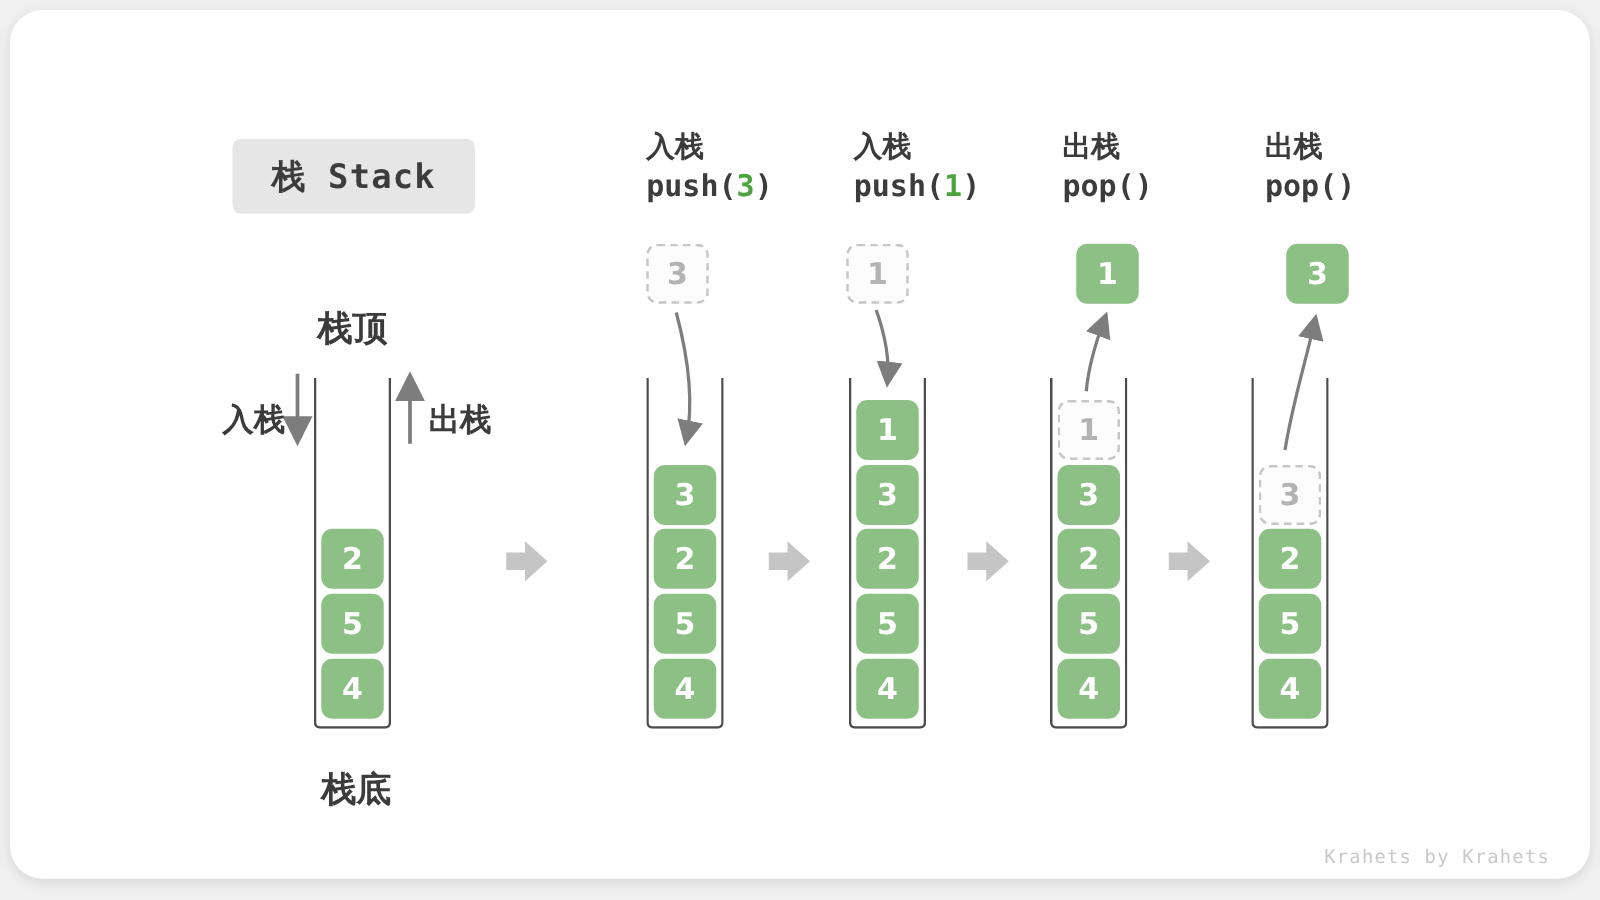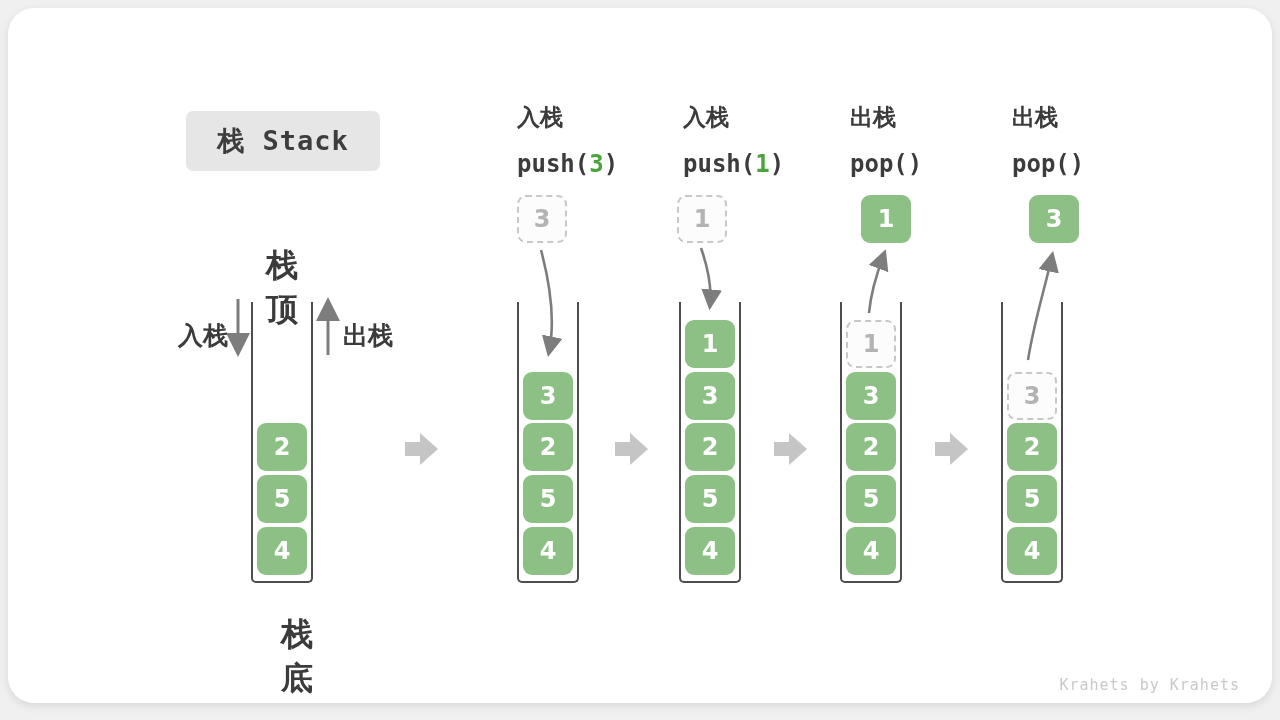--- a/index.html
+++ b/index.html
@@ -21,29 +21,29 @@
   .title-box {
     position:absolute; left:178px; top:103px; width:194px; height:60px;
     background:#e6e6e6; border-radius:7px;
     display:flex; align-items:center; justify-content:center;
   }
   .title-box span {
     font-family:"DejaVu Sans Mono", monospace;
     font-size:27px; font-weight:700; color:#3d3d3d; letter-spacing:1px;
   }
 
-  .lbl { position:absolute; color:#3b3b3b; font-weight:700; font-size:32px; }
+  .lbl { position:absolute; color:#3b3b3b; font-weight:700; font-size:28px; }
   .lbl-top    { left:243px; top:236px; width:62px; text-align:center; }
   .lbl-bottom { left:243px; top:605px; width:62px; text-align:right; }
   .lbl-push   { left:170px; top:311px; font-size:25px; }
   .lbl-pop    { left:335px; top:311px; font-size:25px; }
 
   .op { position:absolute; top:98px; }
   .op-cn   { font-size:23px; font-weight:700; color:#3b3b3b; line-height:1; }
-  .op-code { margin-top:23px; font-family:"DejaVu Sans Mono", monospace;
+  .op-code { margin-top:8px; font-family:"DejaVu Sans Mono", monospace;
              font-size:24px; font-weight:600; color:#3c3c3c; line-height:1; }
   .op-code .arg { color:#4aa33c; font-weight:700; }
   .op-s2 { left:509px; } .op-s3 { left:675px; }
   .op-s4 { left:842px; } .op-s5 { left:1004px; }
 
   .stack {
     position:absolute; top:294px; width:62px; height:281px;
     border-left:2px solid #4d4d4d; border-right:2px solid #4d4d4d;
     border-bottom:2px solid #4d4d4d; border-radius:0 0 5px 5px;
   }

